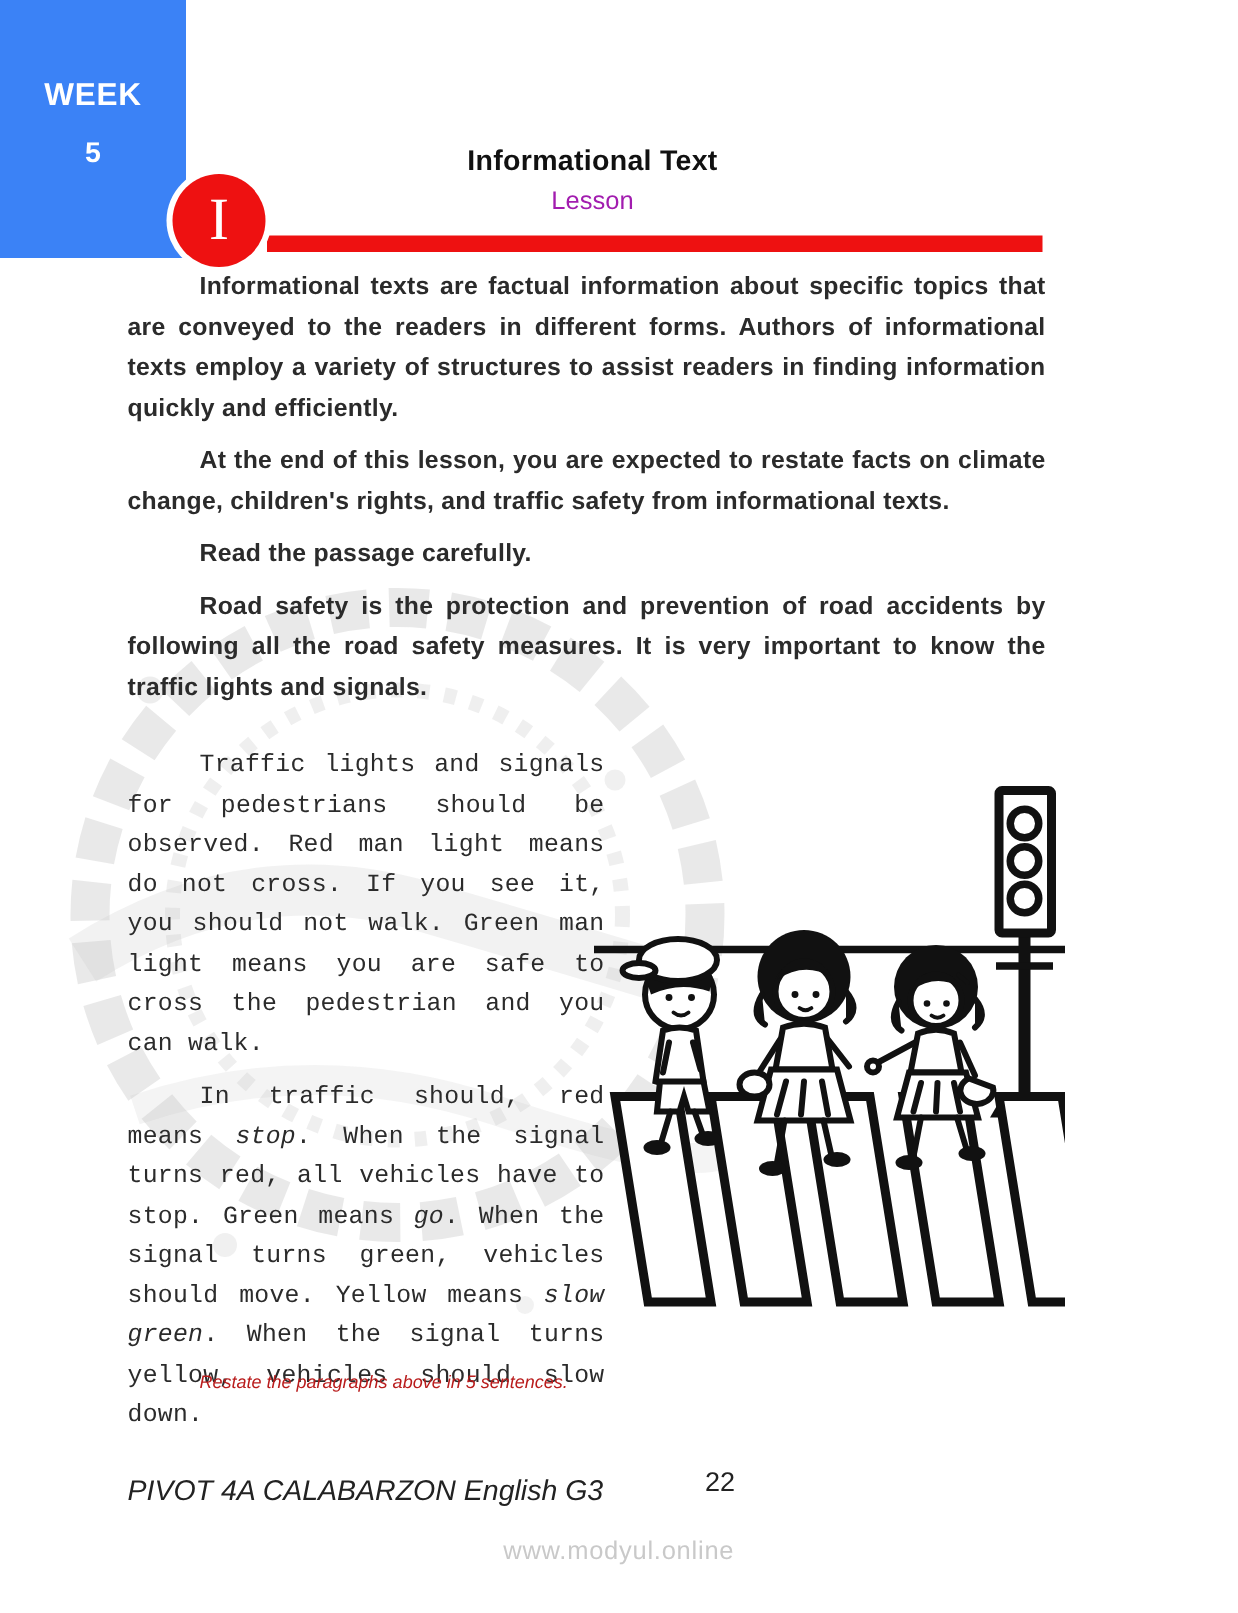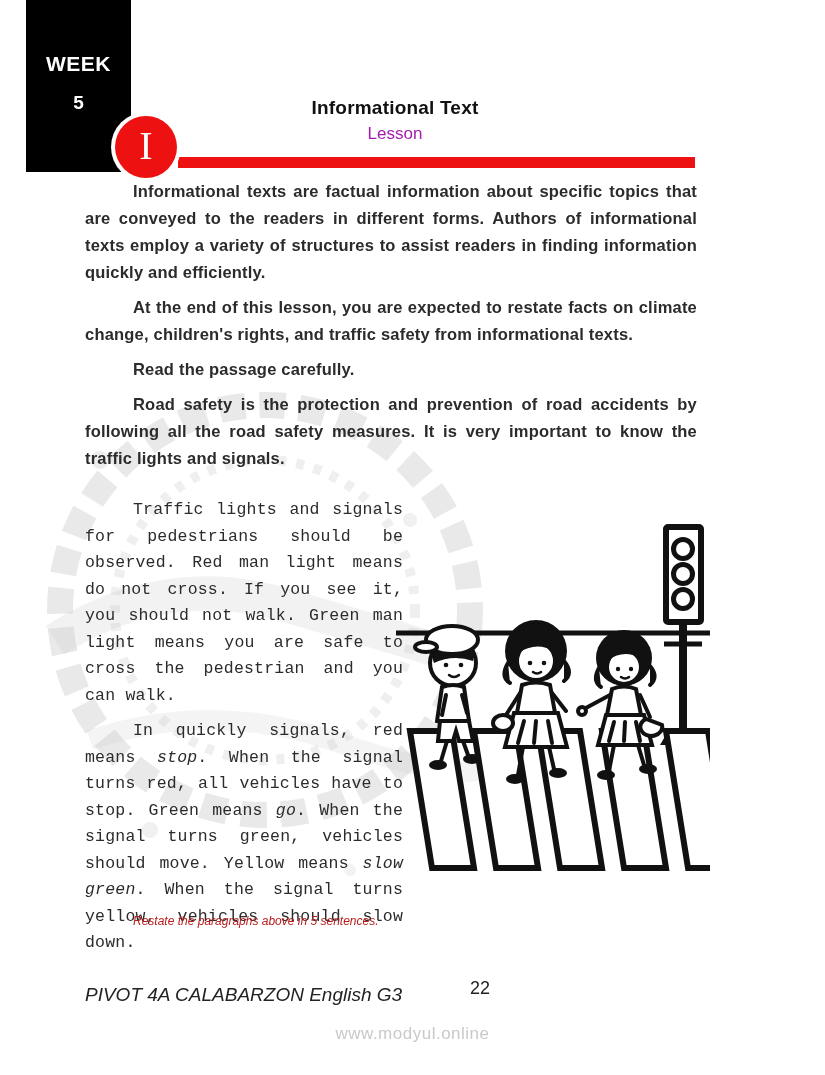--- a/index.html
+++ b/index.html
@@ -13,27 +13,26 @@
     background: #ffffff;
     overflow: hidden;
     margin: 0 auto;
     color: #2b2b2b;
   }
 
   
   .week-badge {
     position: absolute;
     left: 0; top: 0;
-    width: 105px; height: 172px;
-    background: #000000;
+    width: 124px; height: 172px;
+    background: #3b82f6;
     color: #ffffff;
     text-align: center;
     font-weight: 700;
     z-index: 3;
-    margin-left: 26px;
   }
   .week-badge .w1 { margin-top: 52px; font-size: 21px; letter-spacing: 0.5px; }
   .week-badge .w2 { margin-top: 16px; font-size: 19px; }
 
   
   .lesson-circle {
     position: absolute;
     left: 115px; top: 116px;
     width: 62px; height: 62px;
     border-radius: 50%;
@@ -168,21 +167,21 @@
 
   <div class="bodytext intro">
     <p>Informational texts are factual information about specific topics that are conveyed to the readers in different forms. Authors of informational texts employ a variety of structures to assist readers in finding information quickly and efficiently.</p>
     <p>At the end of this lesson, you are expected to restate facts on climate change, children's rights, and traffic safety from informational texts.</p>
     <p>Read the passage carefully.</p>
     <p>Road safety is the protection and prevention of road accidents by following all the road safety measures. It is very important to know the traffic lights and signals.</p>
   </div>
 
   <div class="bodytext left-col">
     <p>Traffic lights and signals for pedestrians should be observed. Red man light means do not cross. If you see it, you should not walk. Green man light means you are safe to cross the pedestrian and you can walk.</p>
-    <p><span>In quickly signals, red means </span><em>stop</em><span>. When the signal turns red, all vehicles have to stop. Green means </span><em>go</em><span>. When the signal turns green, vehicles should move. Yellow means </span><em>slow green</em><span>. When the signal turns yellow, vehicles should slow down.</span></p>
+    <p><span>In traffic should, red means </span><em>stop</em><span>. When the signal turns red, all vehicles have to stop. Green means </span><em>go</em><span>. When the signal turns green, vehicles should move. Yellow means </span><em>slow green</em><span>. When the signal turns yellow, vehicles should slow down.</span></p>
   </div>
 
   <svg class="illustration" width="314" height="402" viewBox="0 0 314 402">
 
     <line x1="0" y1="130" x2="314" y2="130" stroke="#111" stroke-width="5"></line>
 
     <g stroke="#111" fill="#fff">
       <line x1="287" y1="118" x2="287" y2="232" stroke-width="8"></line>
       <line x1="268" y1="141" x2="306" y2="141" stroke-width="5"></line>
       <rect x="270" y="24" width="35" height="95" rx="2" stroke-width="6"></rect>

